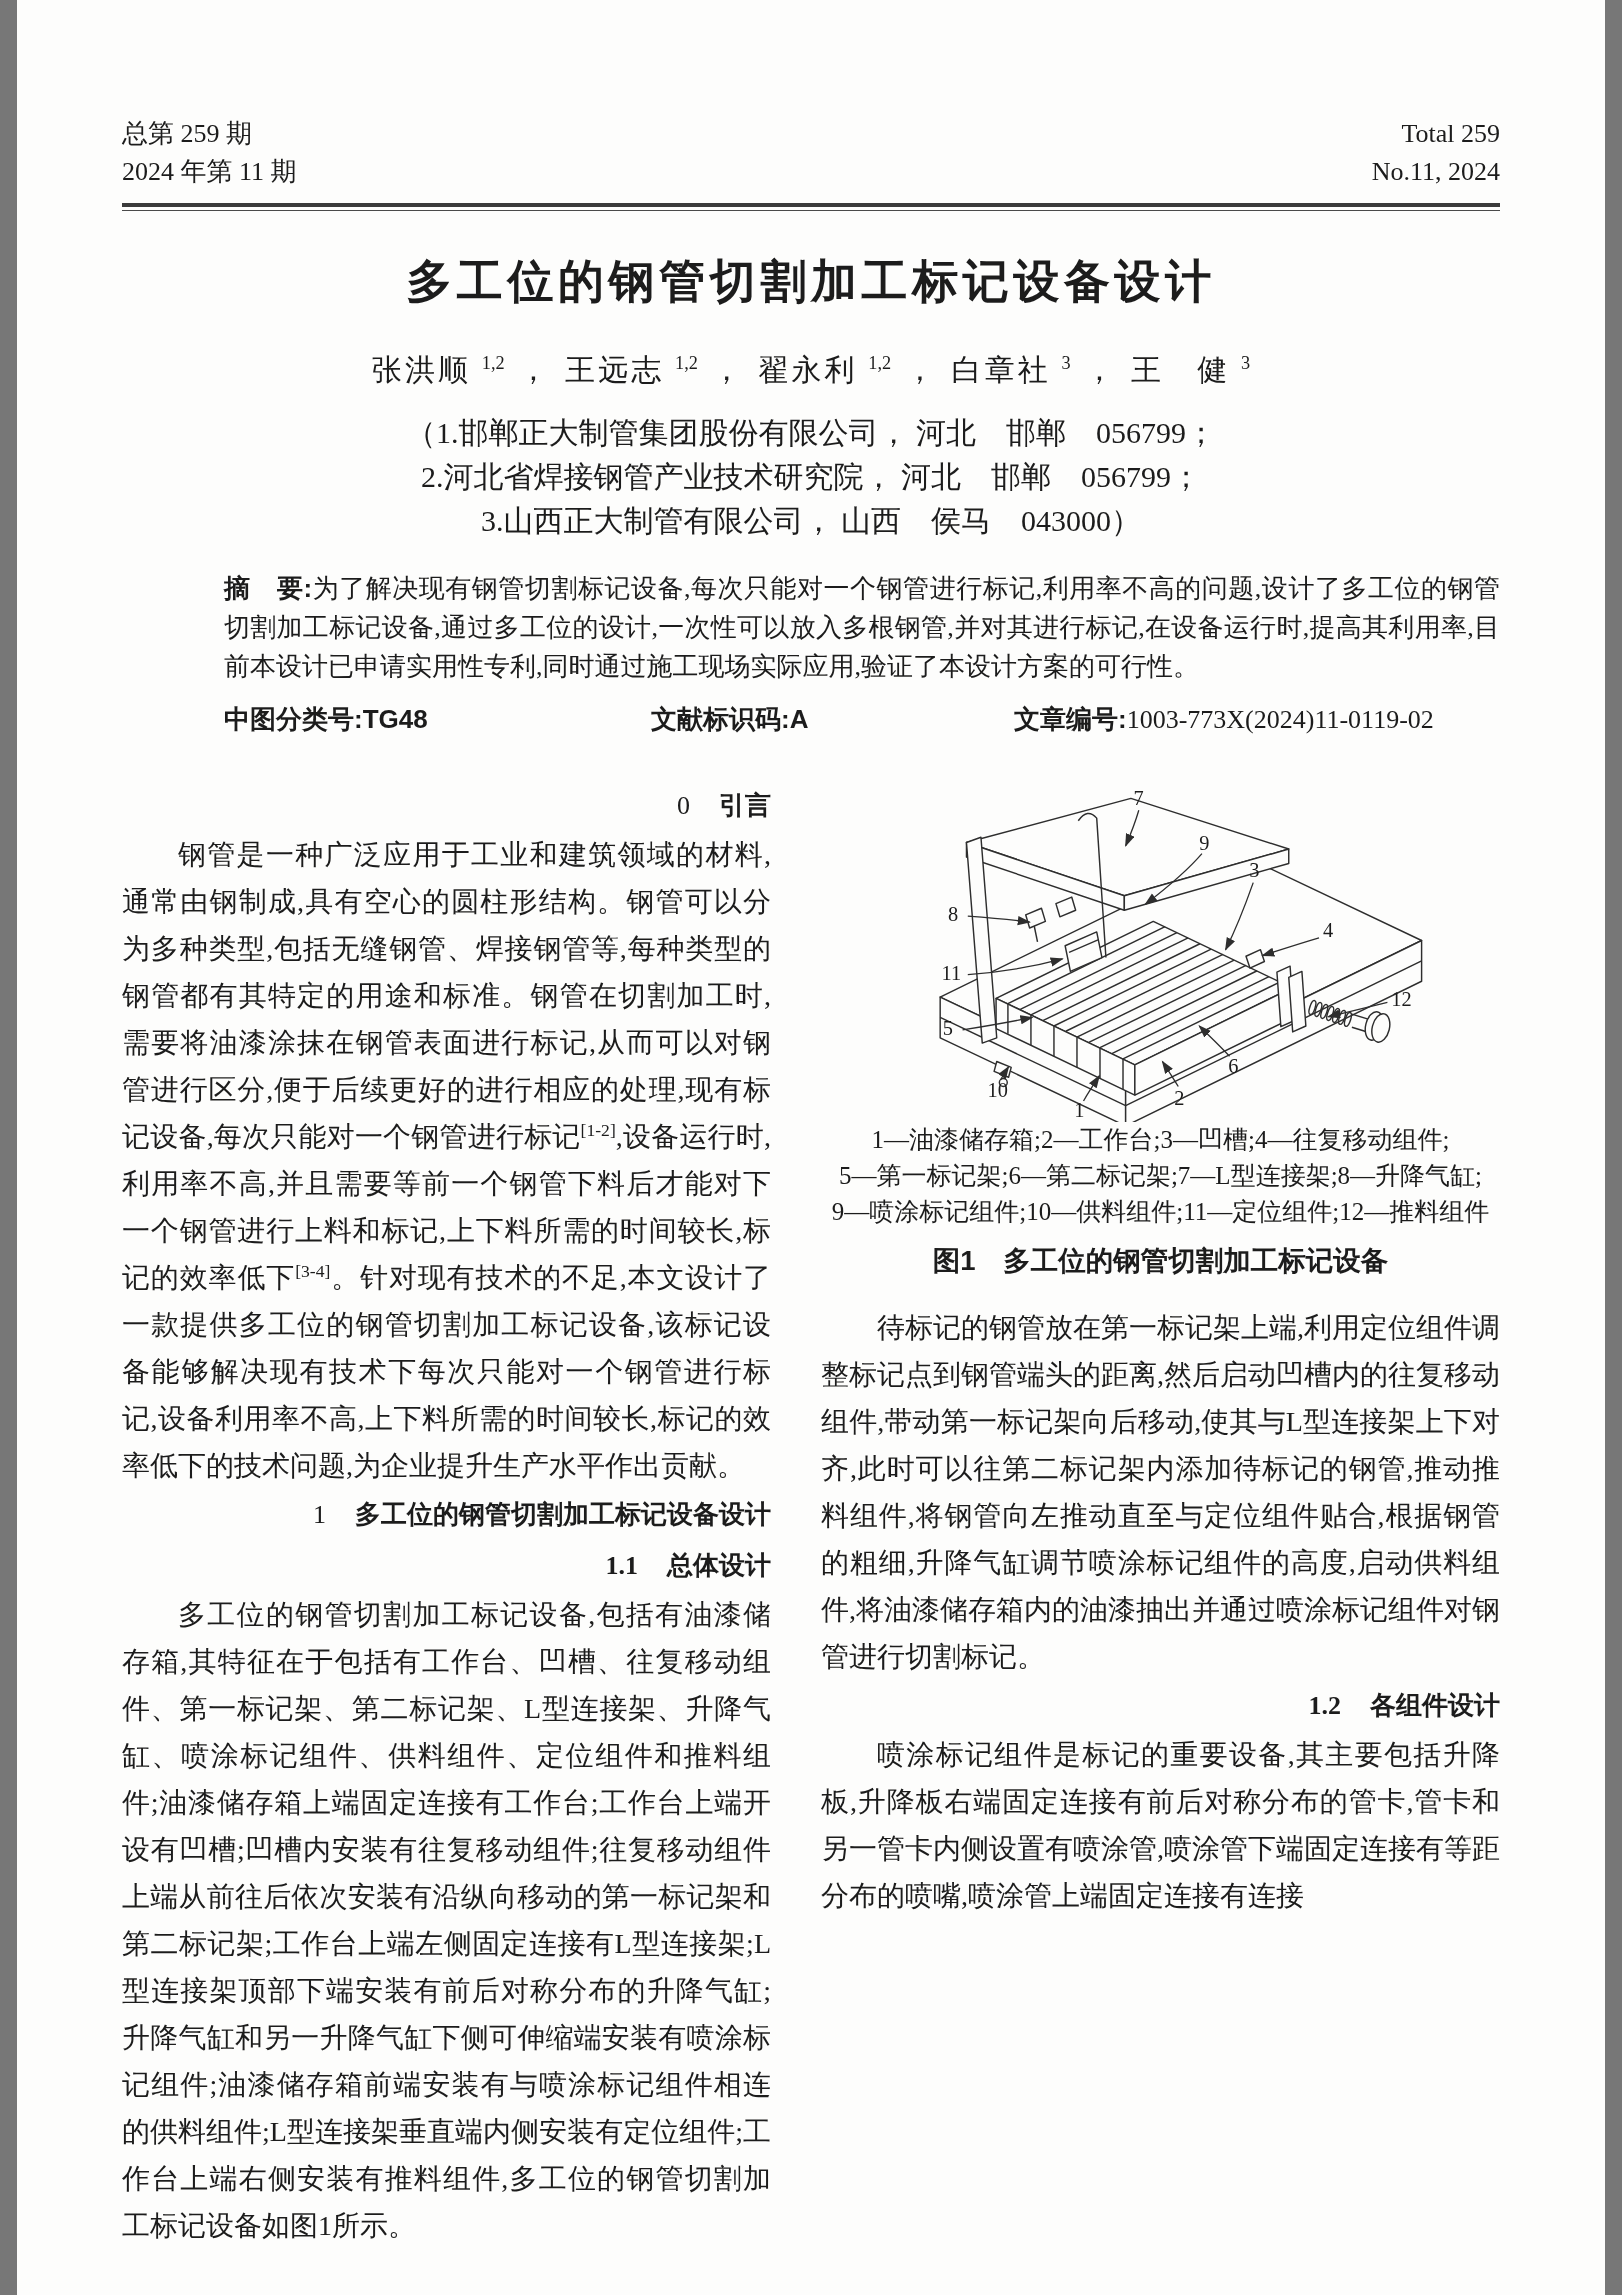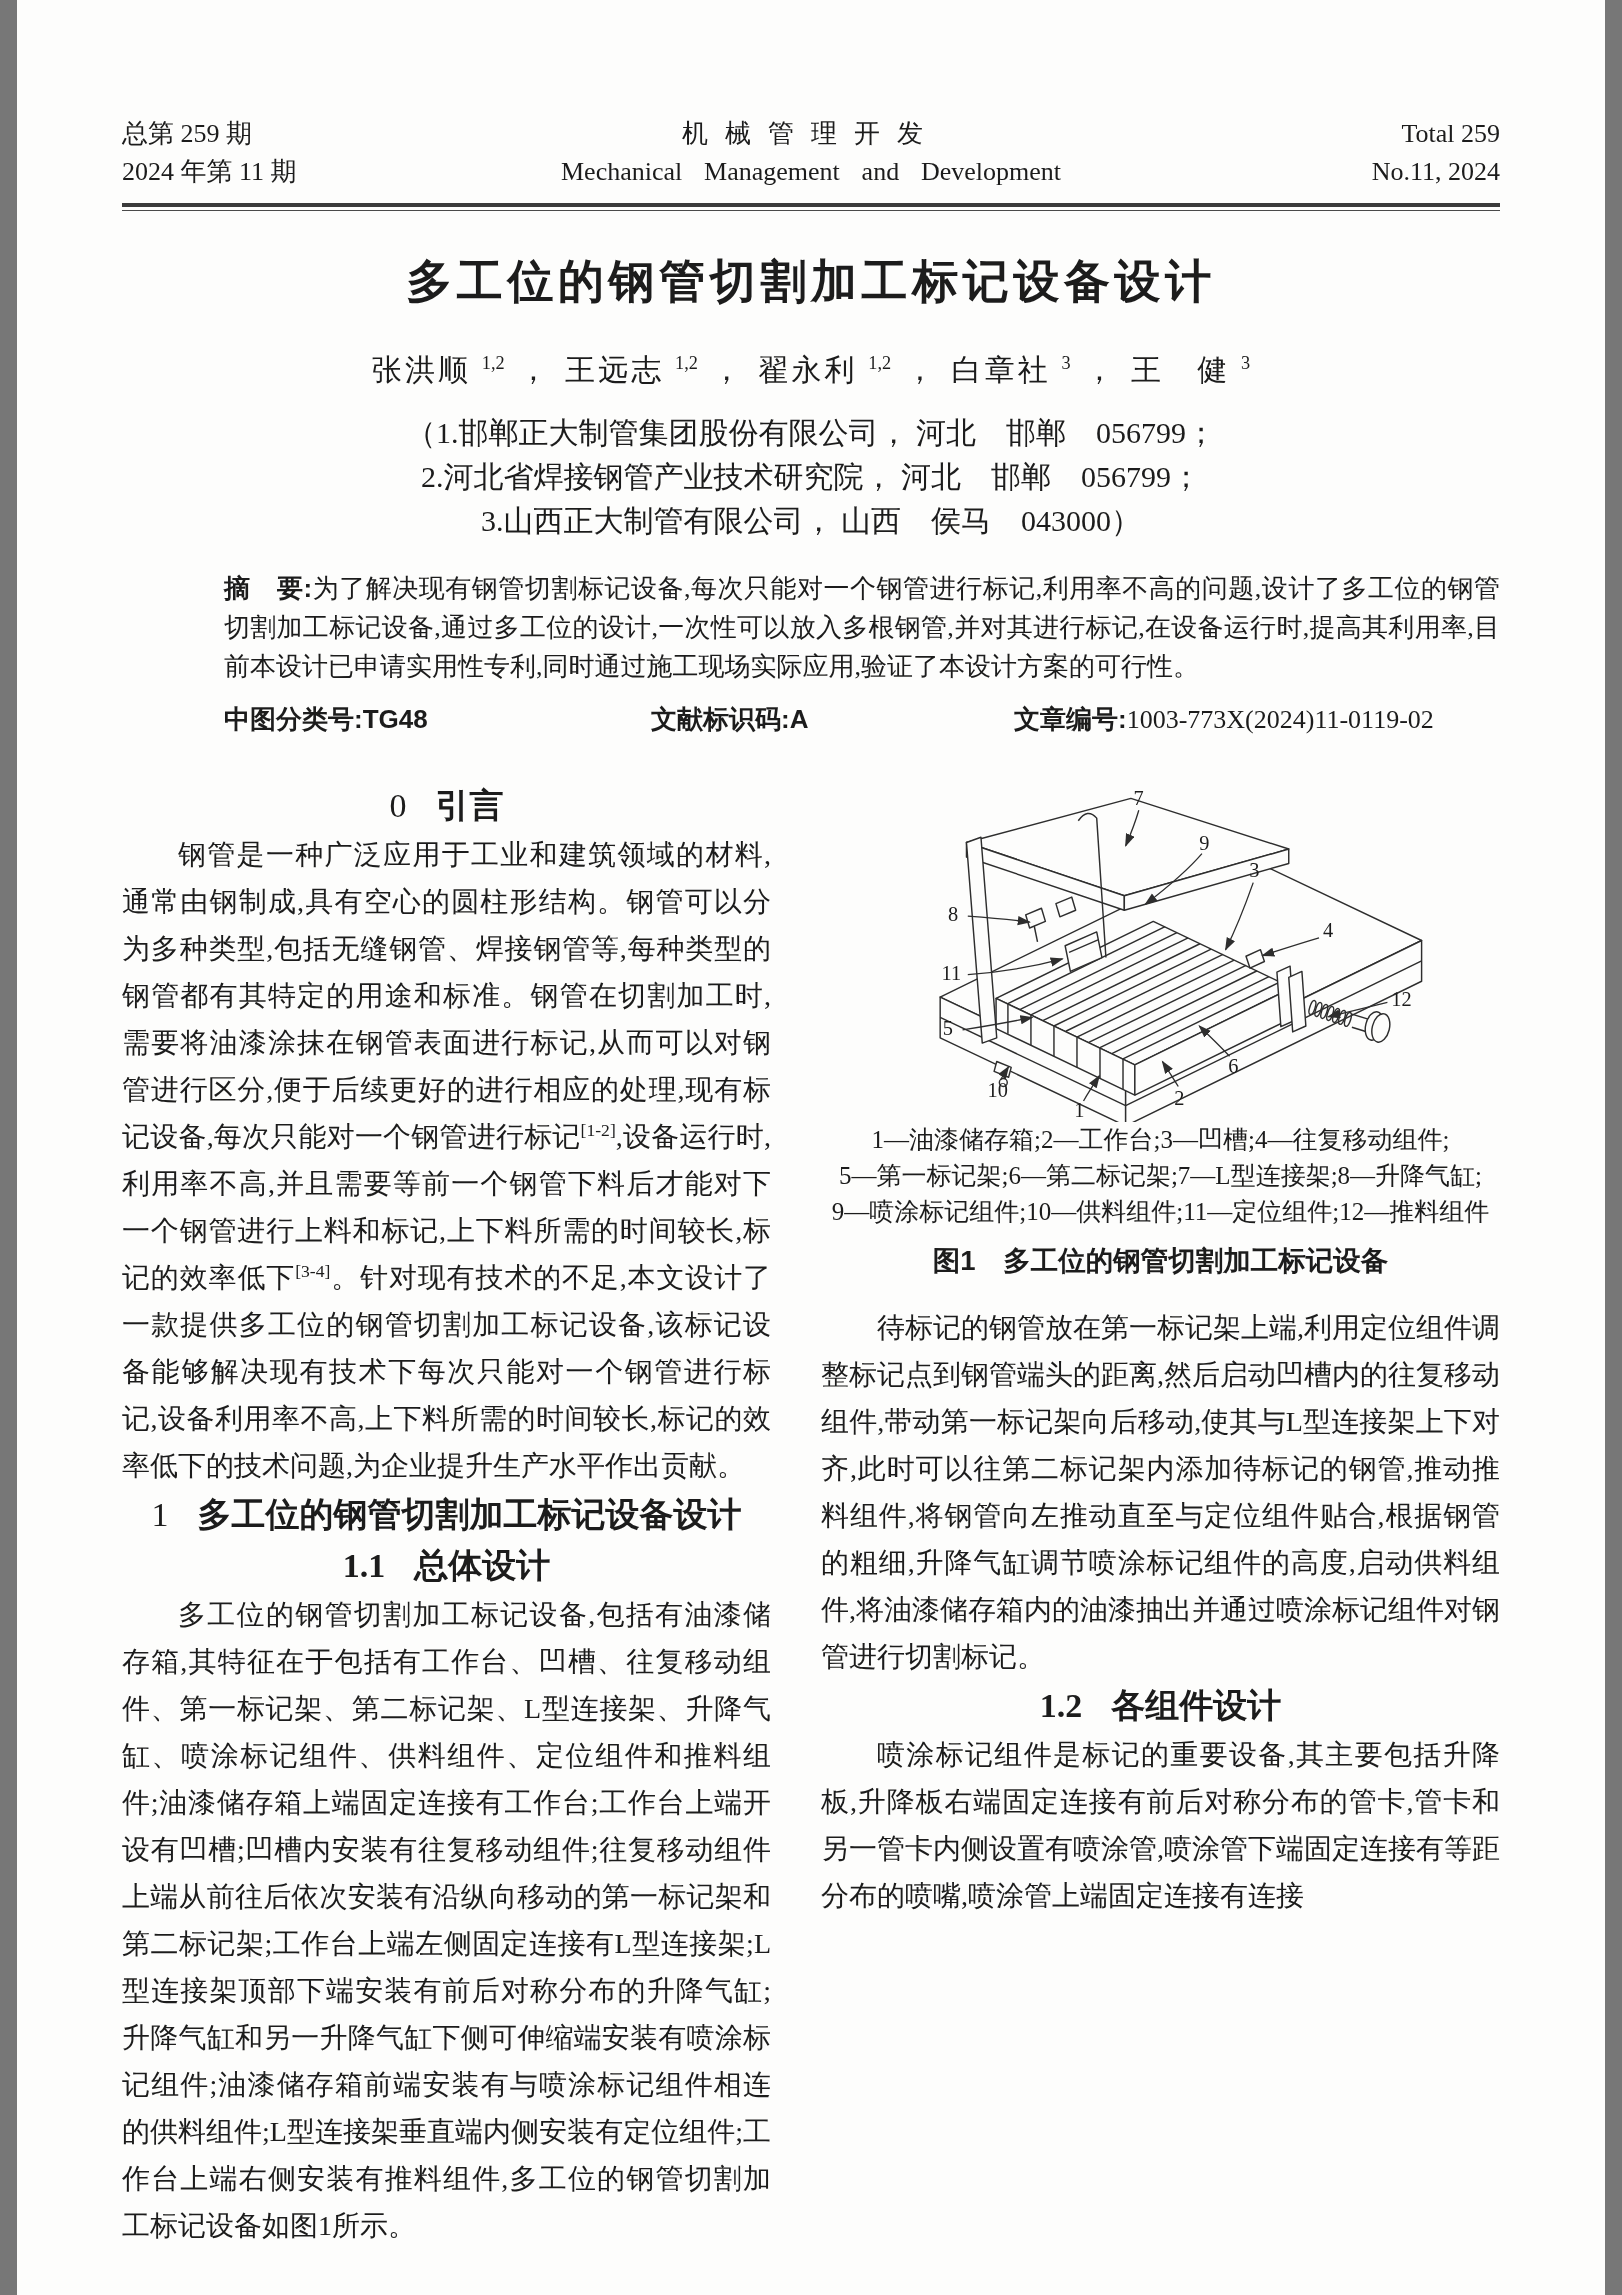--- a/index.html
+++ b/index.html
@@ -41,21 +41,21 @@
   .clc-row .c1 { width:427px; }
   .clc-row .c2 { width:363px; }
 
   
   .columns { display:flex; gap:50px; margin-top:41px; height:1429px; }
   .col { width:679px; font-size:28px; line-height:47px; text-align:justify; }
   .col-left { display:flex; flex-direction:column; }
   .col p { text-indent:2em; }
   .col sup { font-size:17.6px; line-height:0; }
   .h2, .h3 { font-family:"Liberation Sans","DejaVu Sans",sans-serif; font-weight:700;
-    font-size:34px; line-height:50px; text-align:center; }
+    font-size:26px; line-height:50px; text-align:right; }
   .h2 .num, .h3 .num { font-family:"Liberation Serif","DejaVu Serif",serif; margin-right:29px; font-weight:400; }
   .h3 .num { font-weight:700; }
 
   
   .figure-block { margin-bottom:13.7px; }
   .fig-canvas { width:679px; height:342px; }
   .fig-canvas svg { width:100%; height:100%; }
   .fig-legend { font-size:25px; line-height:36px; text-align:center; text-indent:0 !important; }
   .fig-caption { font-family:"Liberation Sans","DejaVu Sans",sans-serif; font-weight:700;
     font-size:27.5px; text-align:center; margin-top:7.6px; margin-bottom:20px; }
@@ -69,24 +69,20 @@
 </head>
 <body>
 
 <div class="page">
   <div class="inner">
 
     <div class="jheader">
       <div class="hl">
         <div>总第 259 期</div>
         <div>2024 年第 11 期</div>
-      </div>
-      <div class="hc">
-        <div class="cn">机械管理开发</div>
-        <div class="en">Mechanical Management and Development</div>
       </div>
       <div class="hr">
         <div>Total 259</div>
         <div>No.11, 2024</div>
       </div>
     </div>
 
     <div class="double-rule"></div>
 
 

